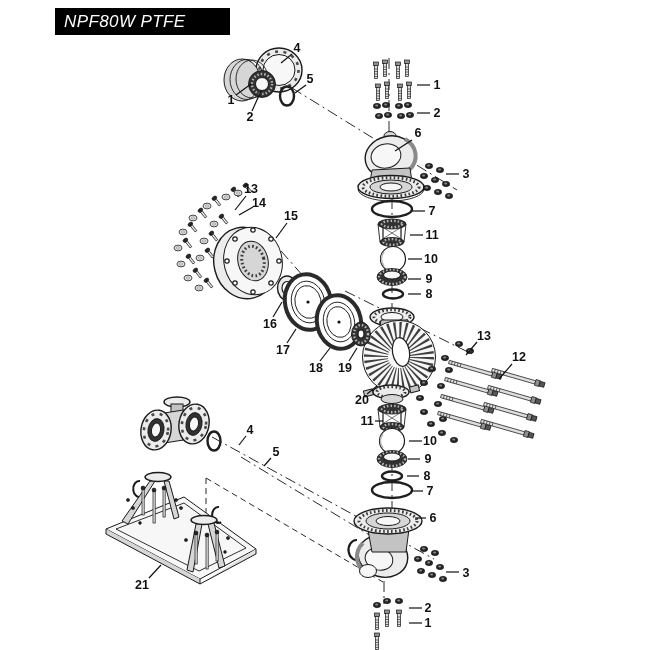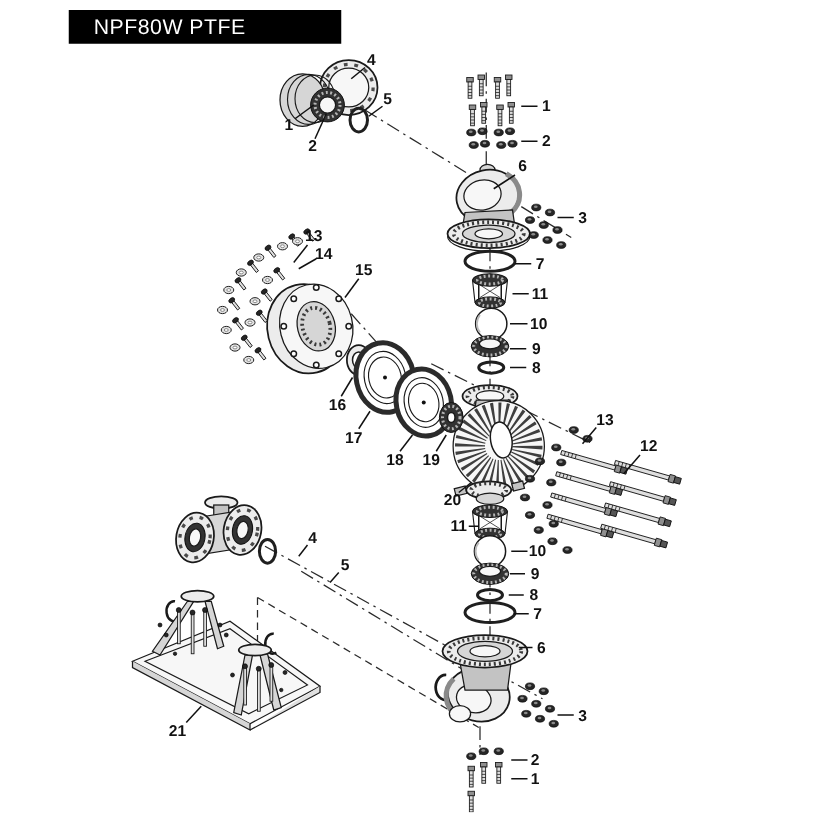--- a/index.html
+++ b/index.html
@@ -1,18 +1,18 @@
 <!DOCTYPE html>
 <html style="--title-bg: #000000; --title-text: #ffffff; --paper: #ffffff;"><head>
 <meta charset="utf-8">
 <style>
   html,body{margin:0;padding:0;background:#fff;width:650px;height:650px;overflow:hidden;}
   .stage{position:relative;width:650px;height:650px;background:var(--paper,#fff);font-family:"Liberation Sans",sans-serif;}
-  .title-block{position:absolute;left:55px;top:8px;width:218px;height:27px;background:var(--title-bg,#000);
-    color:var(--title-text,#fff);font-size:17px;line-height:27px;padding-left:20px;box-sizing:border-box;letter-spacing:.4px;}
+  .title-block{position:absolute;left:55px;top:8px;width:175px;height:27px;background:var(--title-bg,#000);
+    color:var(--title-text,#fff);font-size:17px;line-height:27px;padding-left:9px;box-sizing:border-box;letter-spacing:.4px;font-style:italic;}
   svg{position:absolute;left:0;top:0;}
   .dd{stroke:#2a2a2a;stroke-width:1;fill:none;stroke-dasharray:11 4 2 4;}
   .dash{stroke:#2a2a2a;stroke-width:1;fill:none;stroke-dasharray:6 4;}
   .f1{fill:#ececec;stroke:#1a1a1a;stroke-width:1.4;}
   .f2{fill:#f7f7f7;stroke:#1a1a1a;stroke-width:1;}
   .f3{fill:#d6d6d6;stroke:#1a1a1a;stroke-width:1;}
   .f4{fill:#c3c3c3;stroke:#1a1a1a;stroke-width:1;}
   .dark{fill:#323232;stroke:#111;stroke-width:.8;}
   .white{fill:#fff;stroke:#1a1a1a;stroke-width:1.2;}
   .oring{fill:none;stroke:#1f1f1f;stroke-width:2.4;}

